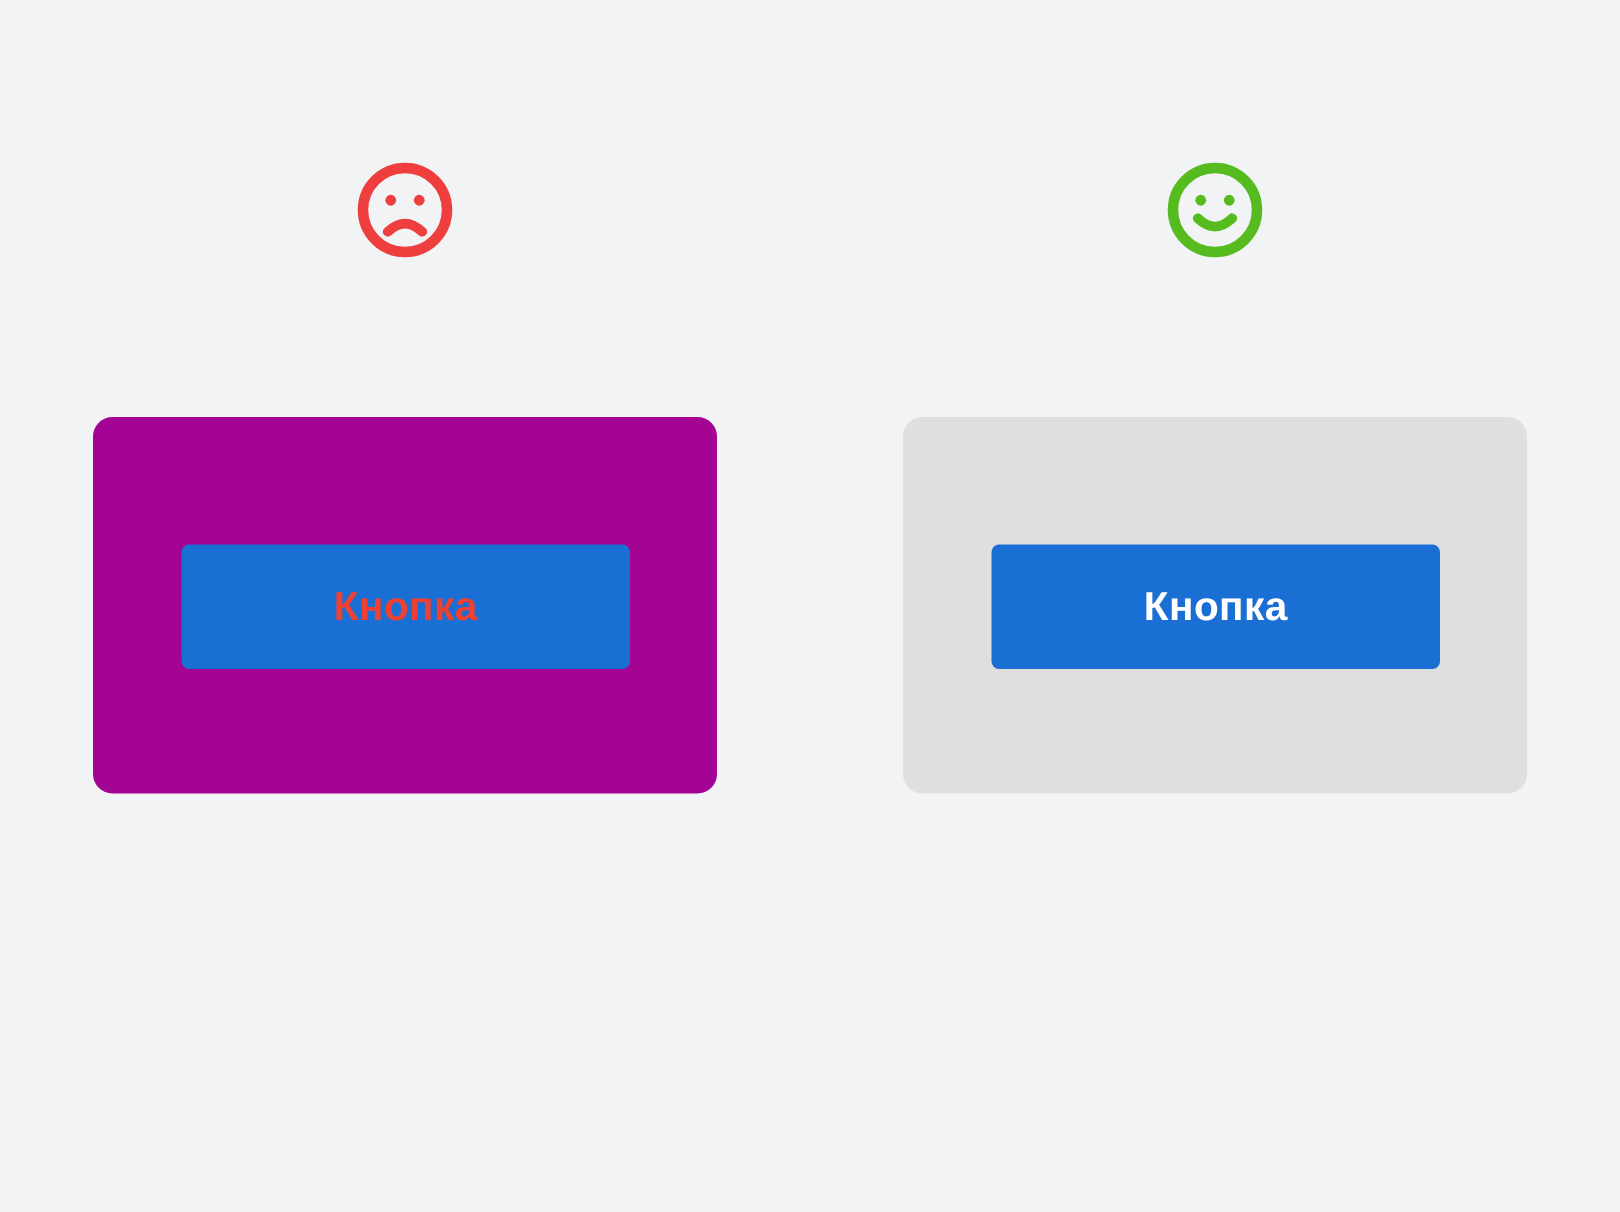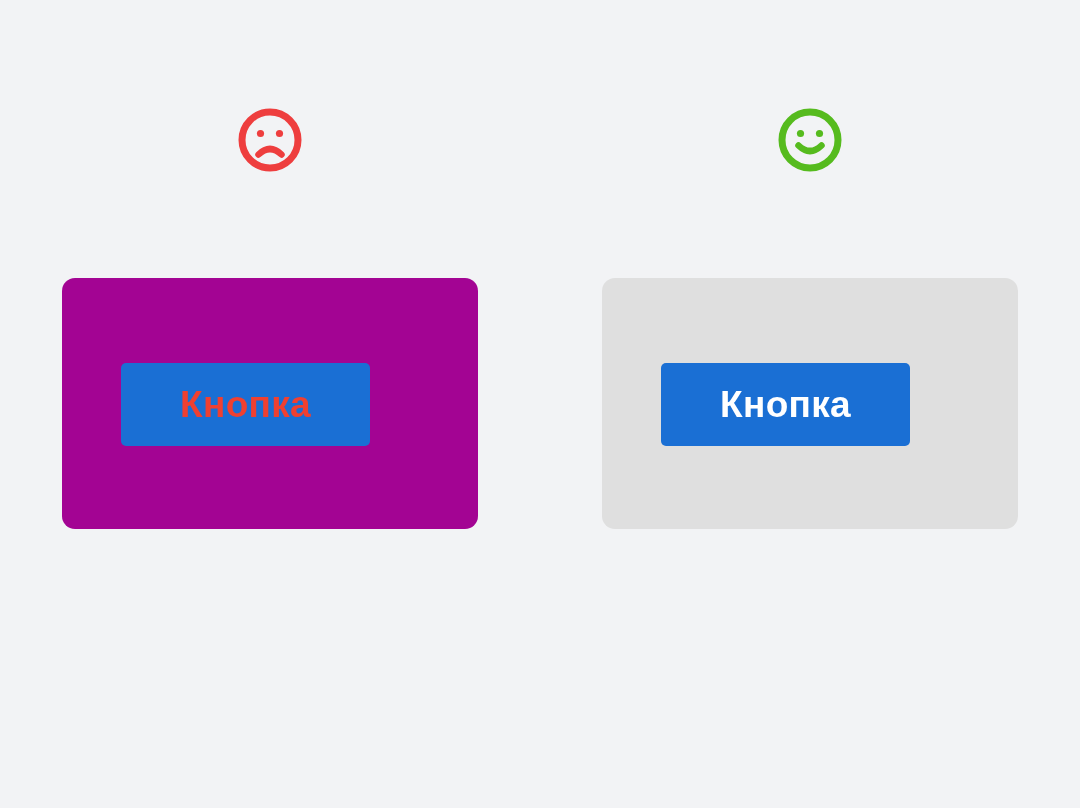--- a/index.html
+++ b/index.html
@@ -50,27 +50,27 @@
     box-sizing: border-box;
   }
   .card.magenta { background: #a30493; }
   .card.gray    { background: #dfdfdf; }
 
   
   .btn {
     position: absolute;
     top: 85px;
     left: 59px;
-    width: 249px;
+    width: 299px;
     height: 83px;
     border: none;
     border-radius: 5px;
     background: #1a6fd4;
     font-family: "Liberation Sans", sans-serif;
-    font-size: 37px;
+    font-size: 27px;
     font-weight: bold;
     letter-spacing: 0.3px;
     cursor: pointer;
     padding: 0;
     display: flex;
     align-items: center;
     justify-content: center;
     line-height: 1;
   }
   .btn.low-contrast  { color: #ef4031; }

